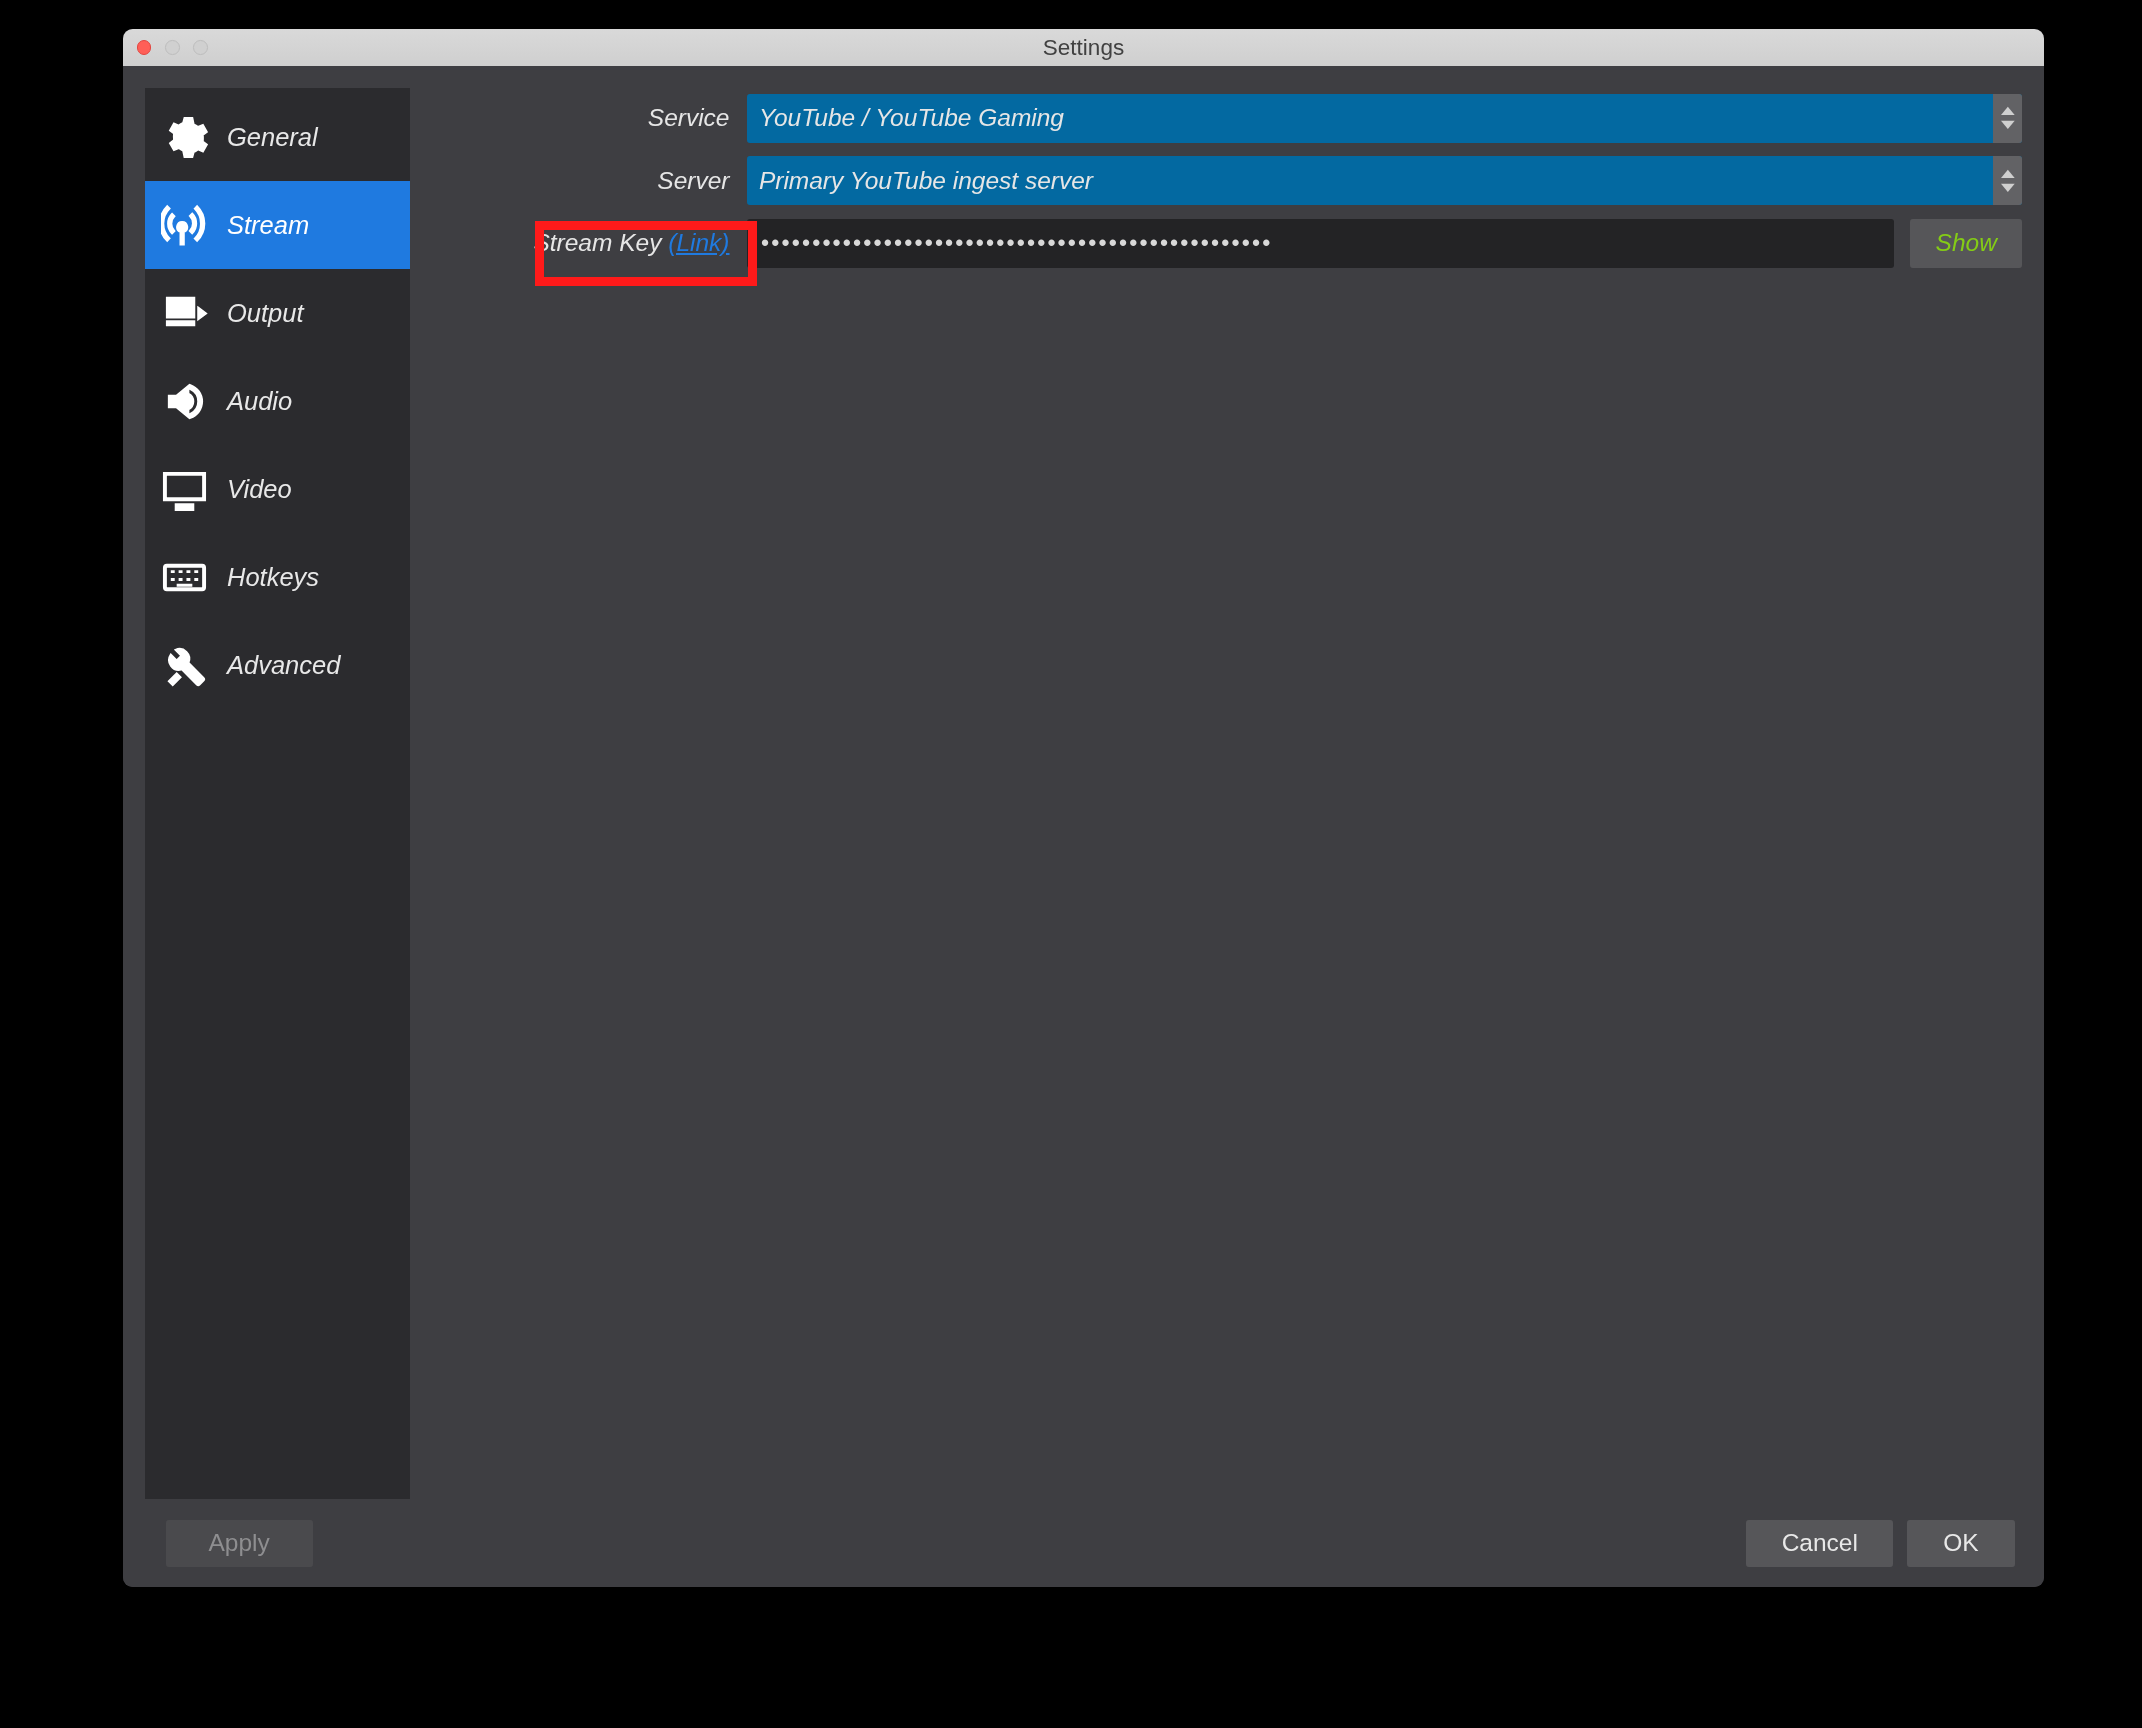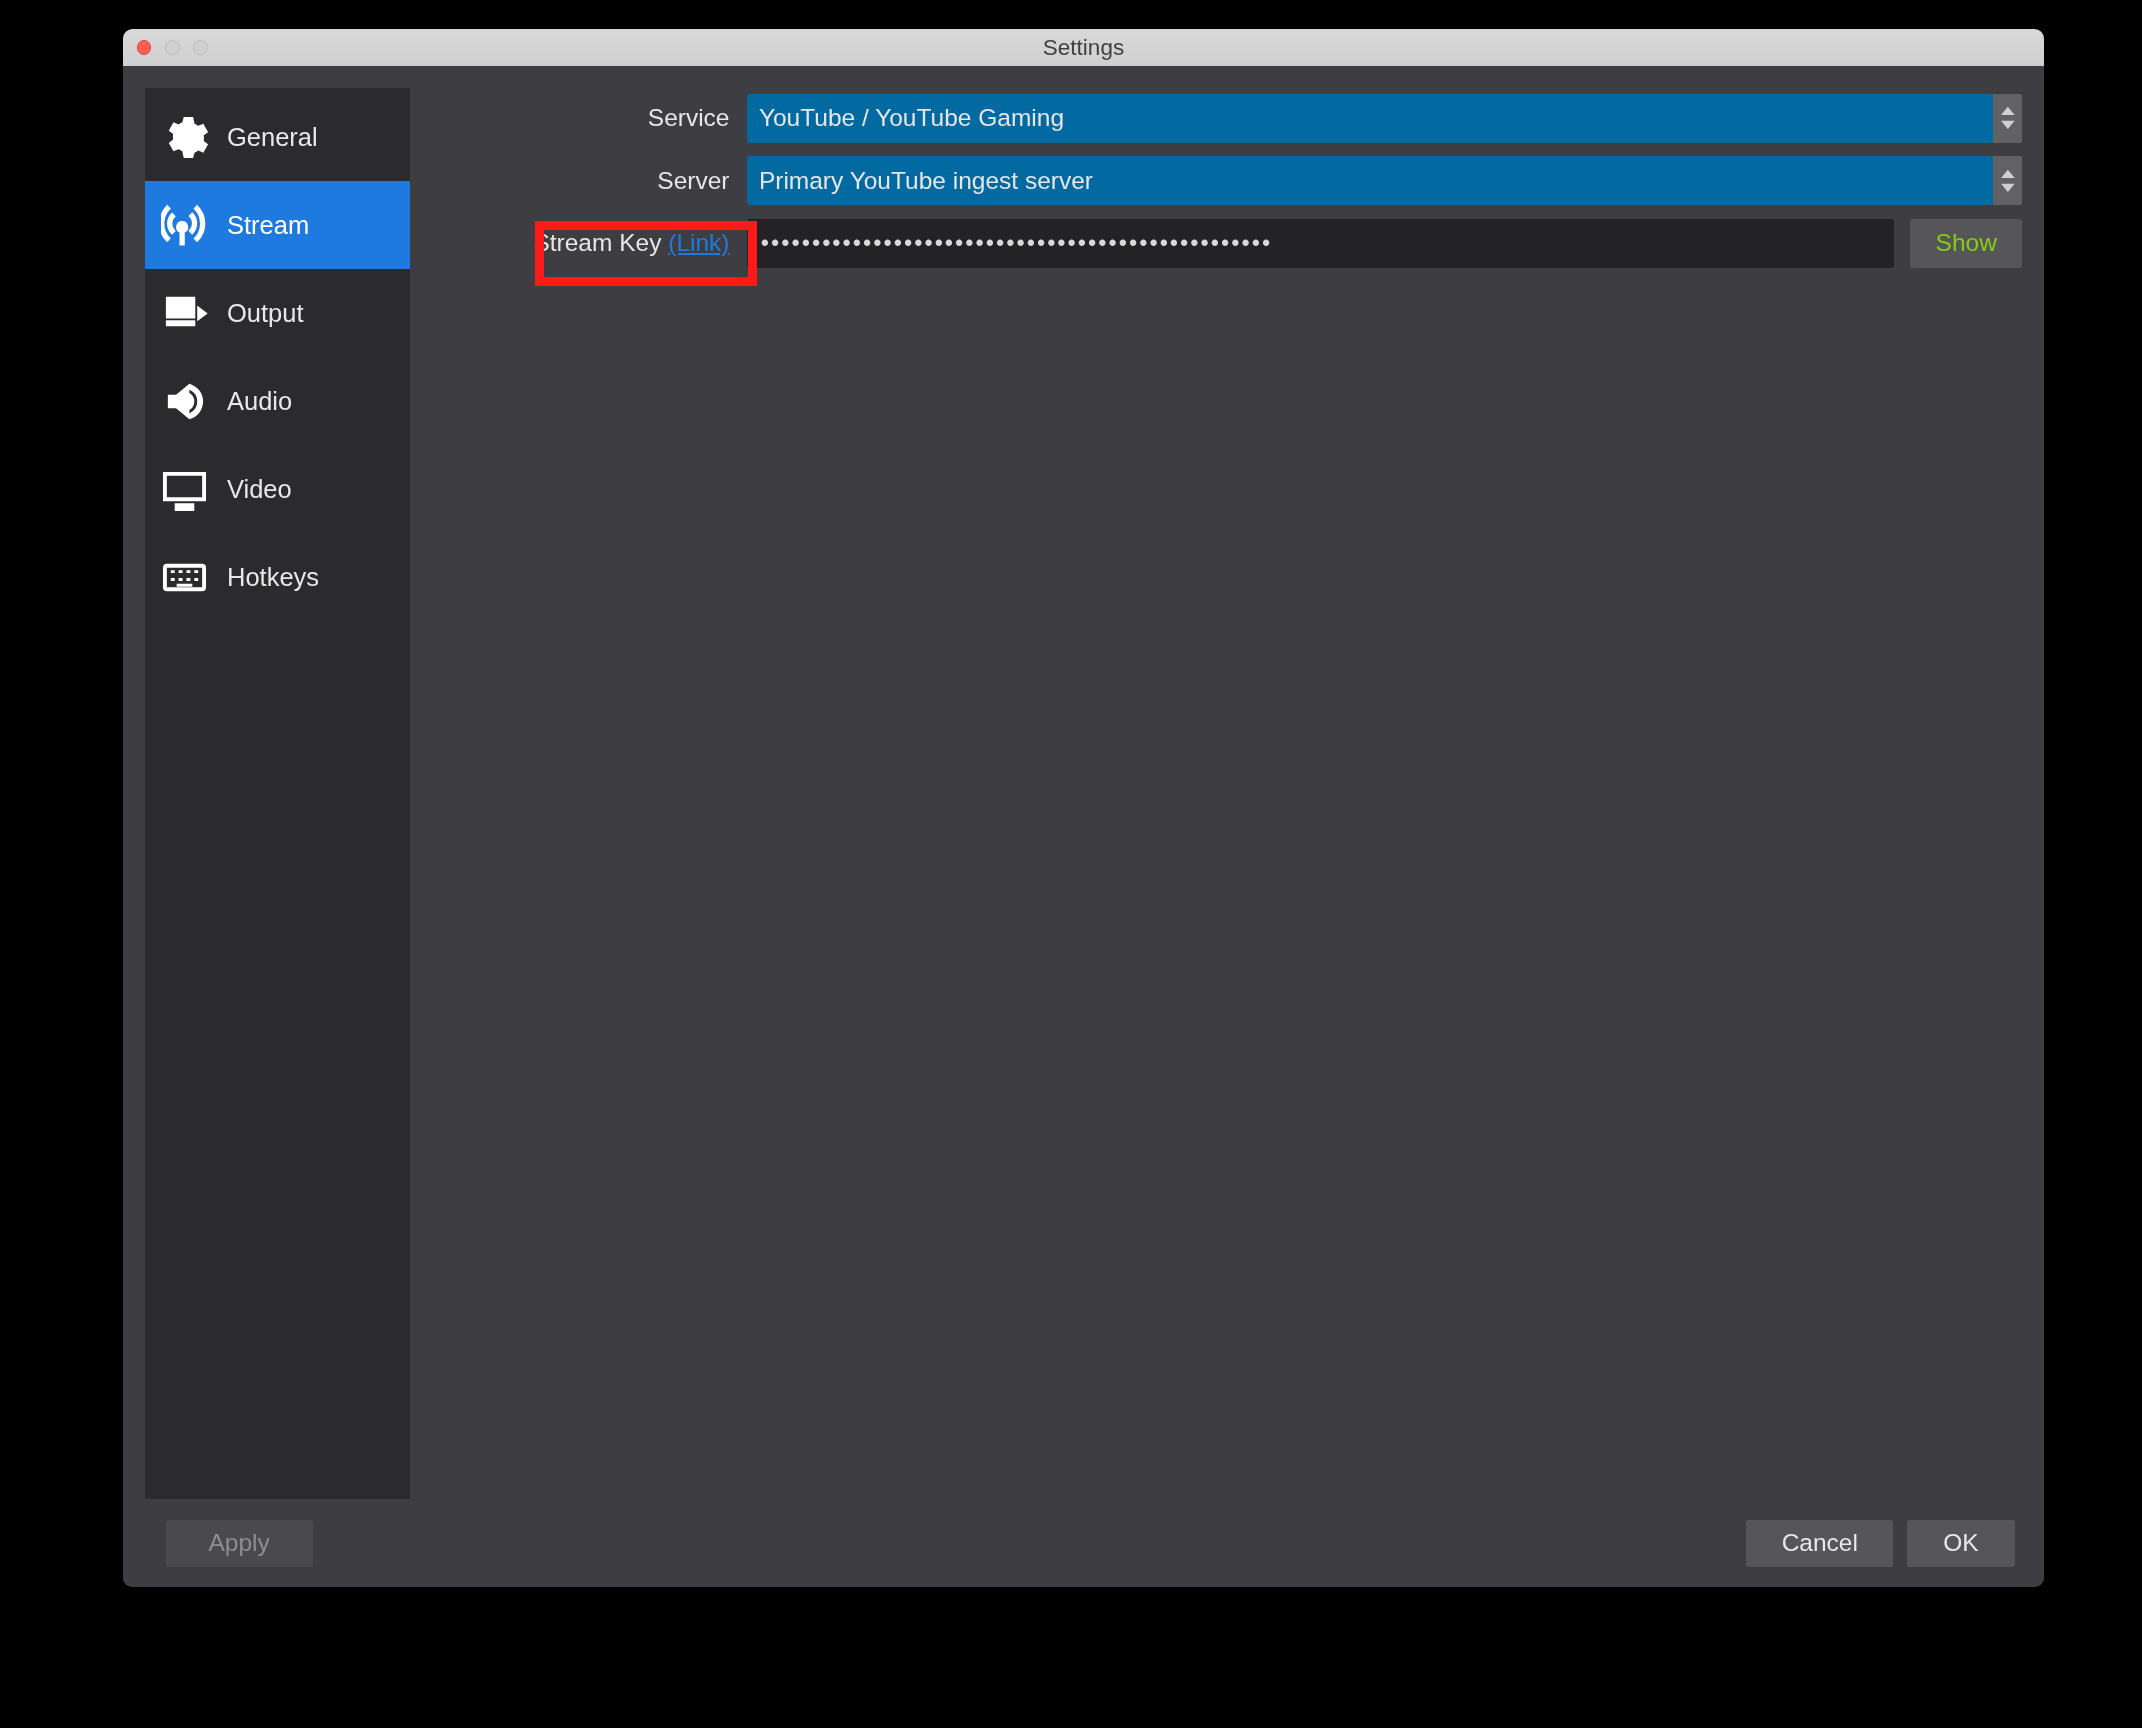--- a/index.html
+++ b/index.html
@@ -59,20 +59,21 @@
     display: flex;
     flex-direction: column;
     background: #3e3e42;
   }
   .content-row {
     flex: 1 1 auto;
     display: flex;
     padding: 21.6px 21.6px 0 21.6px;
     gap: 23.5px;
     min-height: 0;
+    font-style: italic;
   }
   .sidebar {
     width: 265px;
     background: #2b2b2e;
     flex: none;
     display: flex;
     flex-direction: column;
     padding-top: 5.9px;
   }
   .side-item {
@@ -246,20 +247,28 @@
           <div class="side-item">
             <span class="side-icon">
               <svg viewBox="0 0 24 24">
                   <rect x="2" y="6" width="20" height="12" rx="1" fill="none" stroke="#fff" stroke-width="2"></rect>
                   <path d="M5 9h2M9 9h2M13 9h2M17 9h2M5 13h2M9 13h2M13 13h2M17 13h2M8 16h8" stroke="#fff" stroke-width="1.5"></path>
                 </svg>
             </span>
             <span>Hotkeys</span>
           </div>
 
+          <div class="side-item">
+            <span class="side-icon">
+              <svg viewBox="0 0 24 24">
+                  <path d="M21.7 18.3 14 10.6A5 5 0 0 0 7.4 4l3 3L8 9.4l-3-3A5 5 0 0 0 10.6 14l7.7 7.7a1 1 0 0 0 1.4 0l2-2a1 1 0 0 0 0-1.4zM4 20l4-4 2 2-4 4z"></path>
+                </svg>
+            </span>
+            <span>Advanced</span>
+          </div>
         </div>
 
         <div class="main">
           <div class="form">
 
             <div class="row">
               <div class="label-col">Service</div>
               <div class="select">
                 <span>YouTube / YouTube Gaming</span>
                 <span class="chev">

